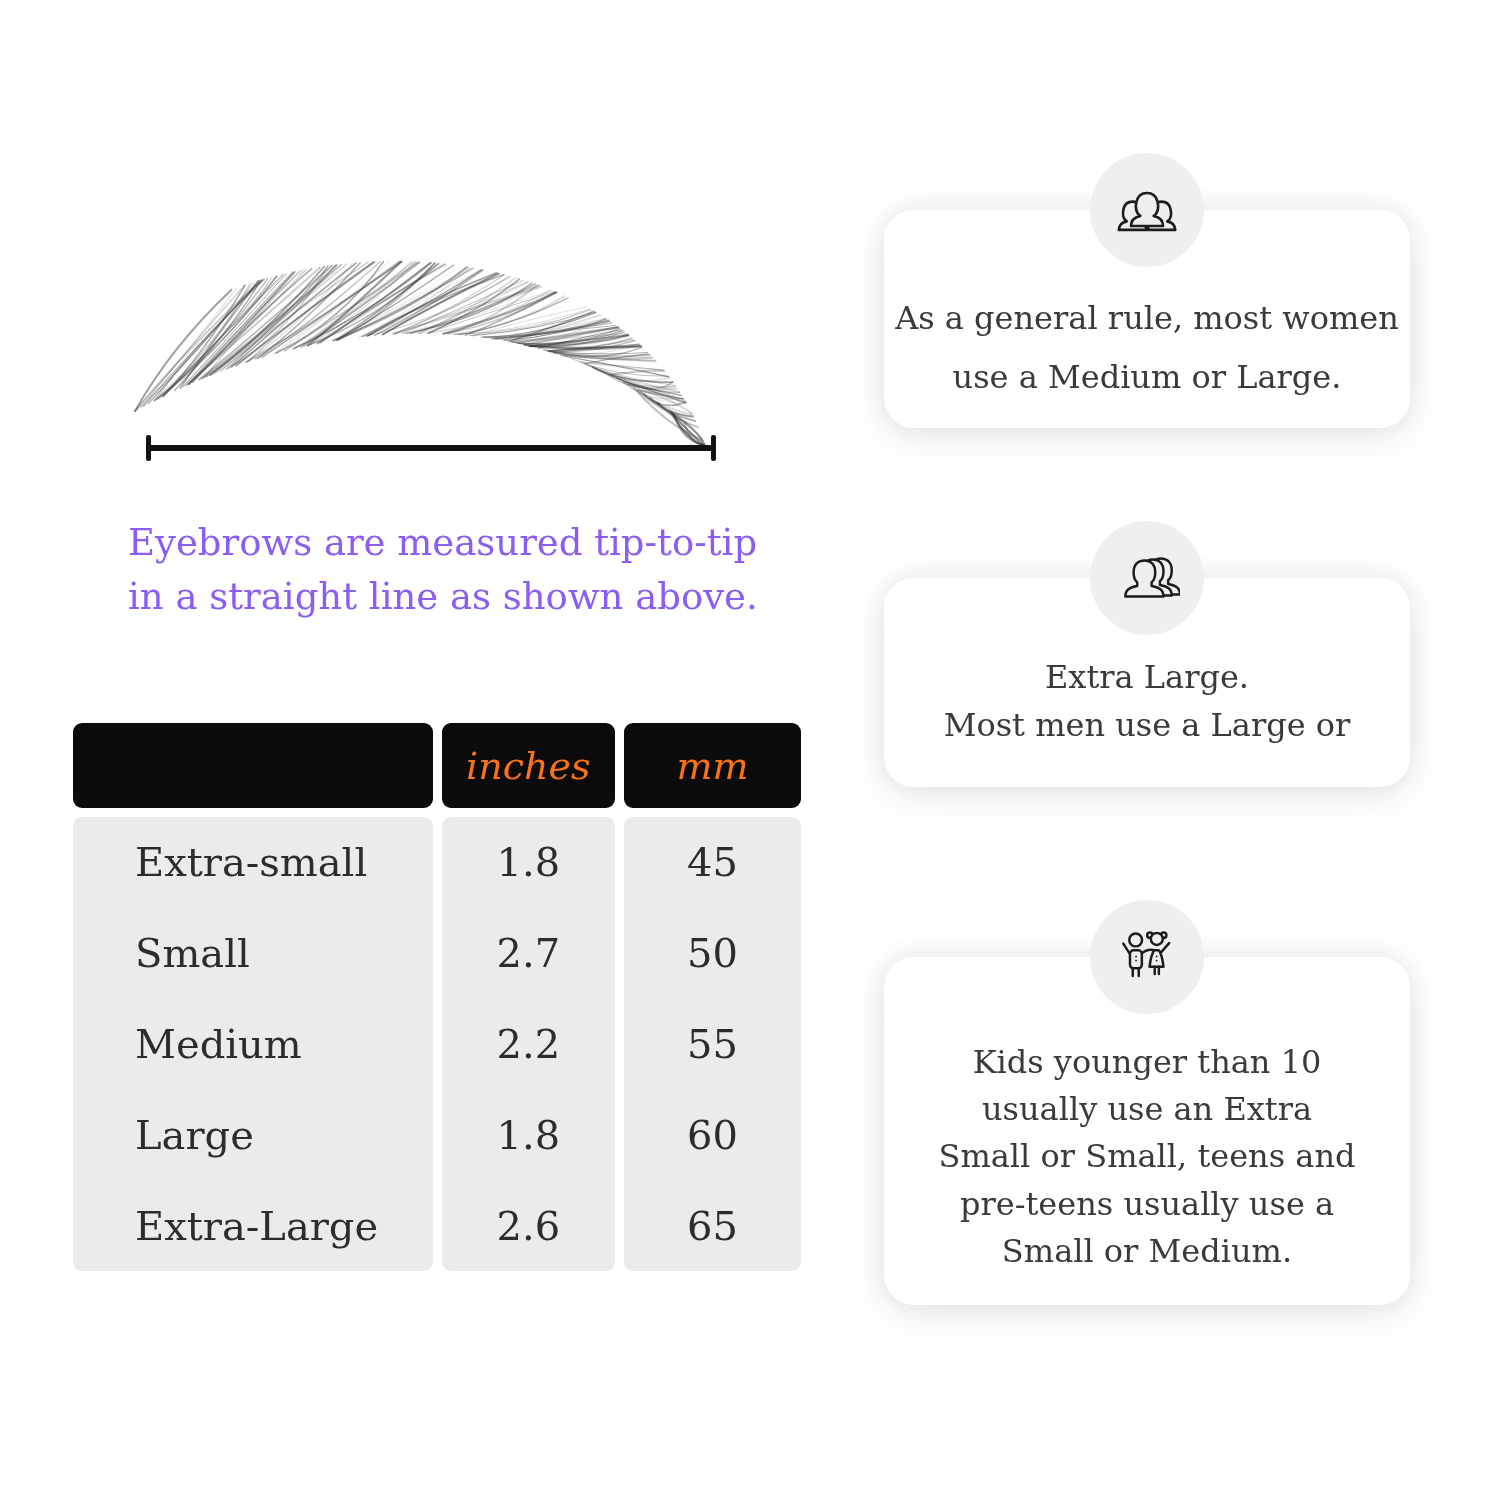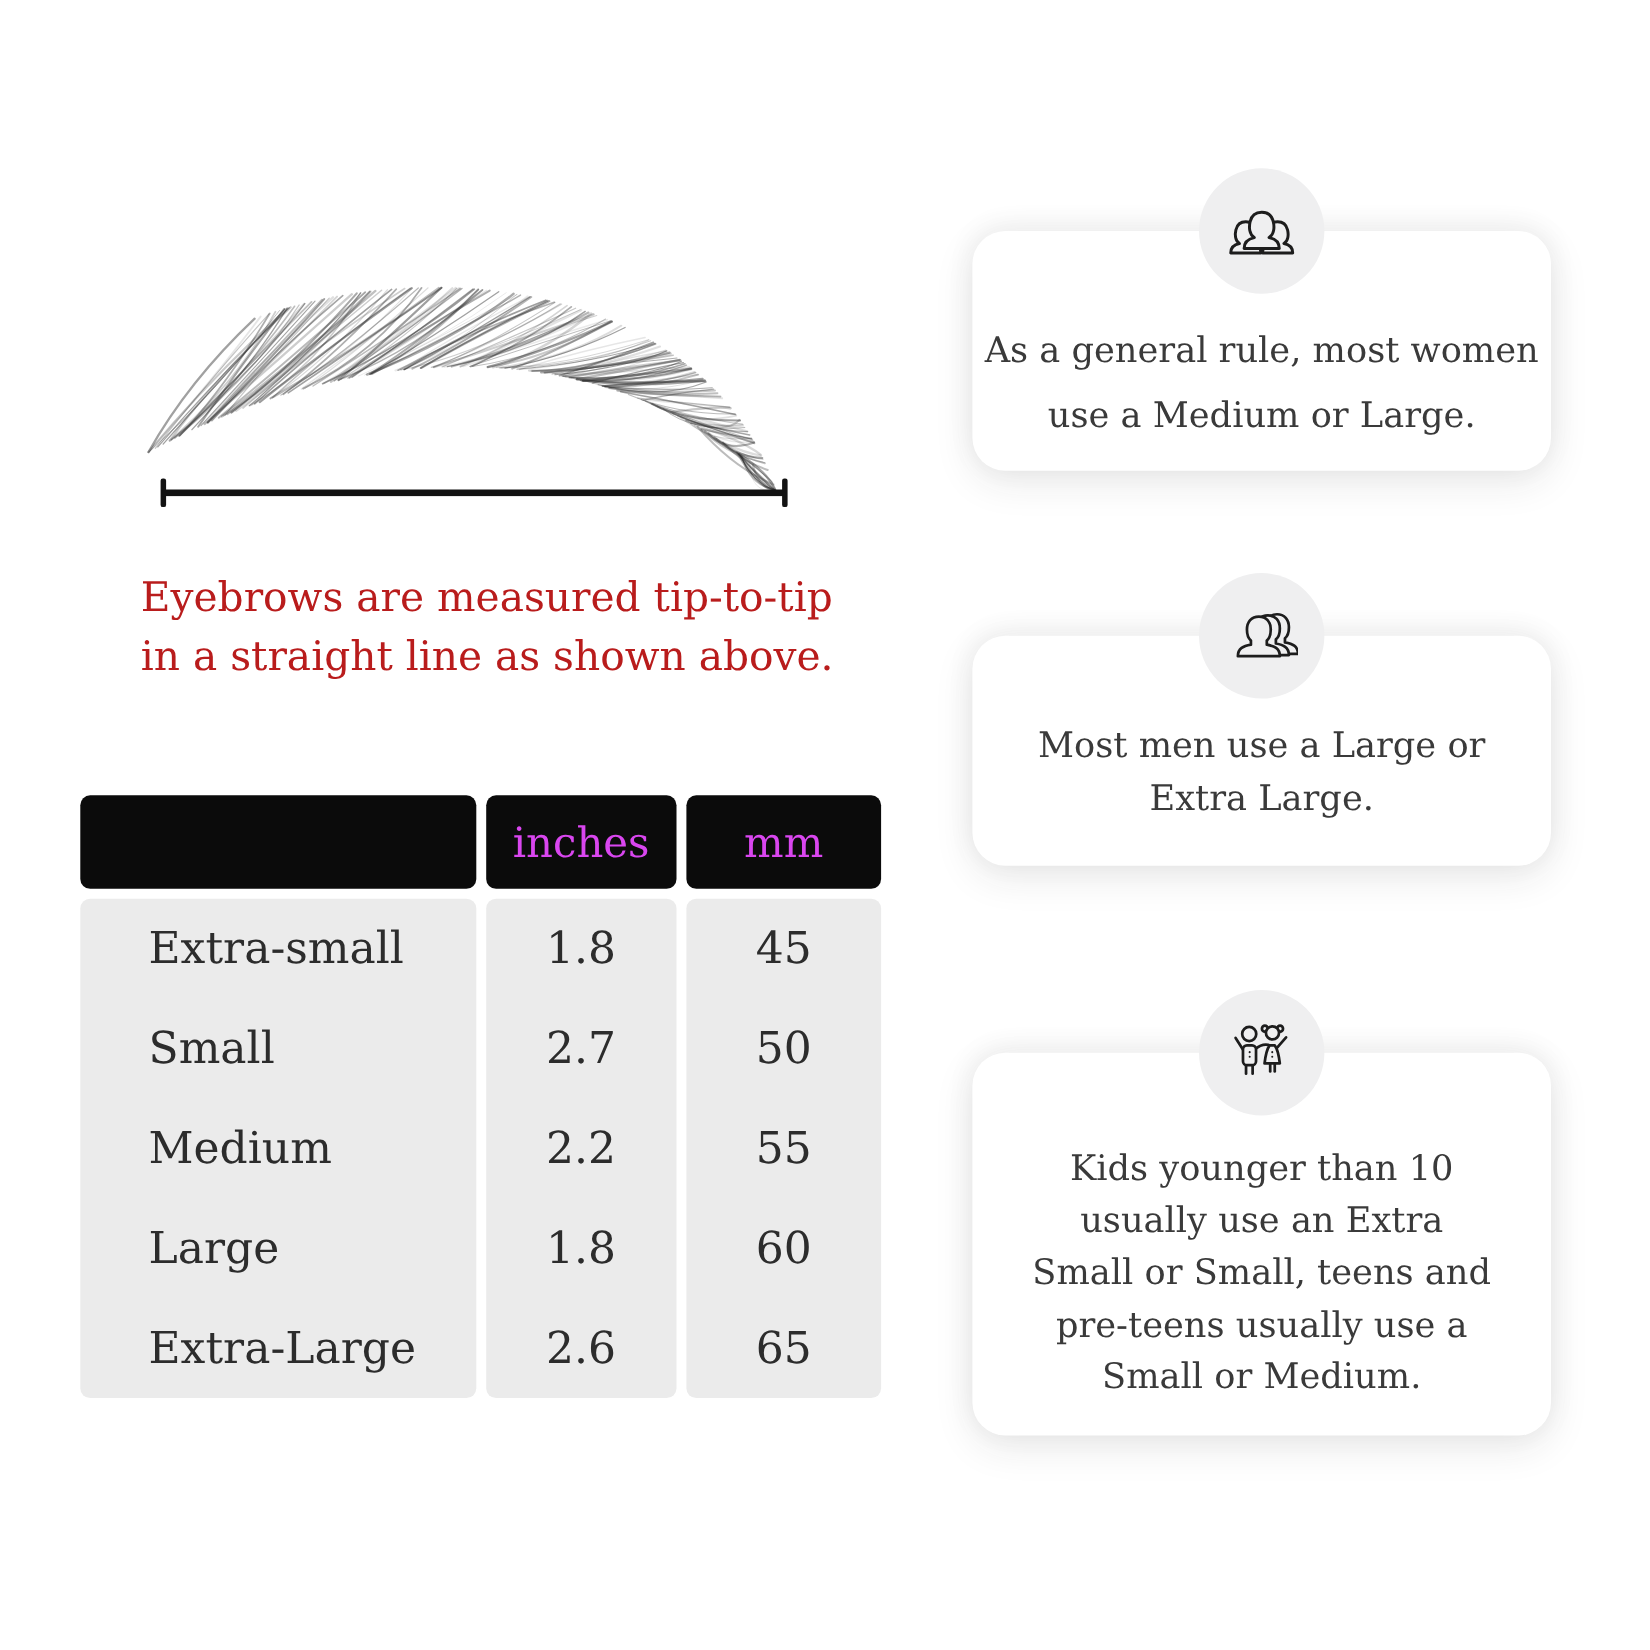--- a/index.html
+++ b/index.html
@@ -6,27 +6,27 @@
   .canvas{
     position:relative;width:1500px;height:1500px;background:#ffffff;overflow:hidden;
     font-family:"DejaVu Serif","Liberation Serif",serif;color:#2e2e2e;
   }
   
   .eyebrow-svg{position:absolute;left:105px;top:206px;width:610px;height:248px;}
   .measure-line{position:absolute;left:146px;top:435px;width:570px;height:26px;}
   .measure-bar{position:absolute;left:2px;right:2px;top:10px;height:6px;background:#121212;}
   .measure-cap{position:absolute;top:0;width:5px;height:26px;background:#121212;border-radius:2px;}
   .cap-l{left:0;} .cap-r{right:0;}
-  .caption{position:absolute;left:128px;top:516px;width:680px;font-size:37px;line-height:1.47;color:#b91c1c;}
+  .caption{position:absolute;left:128px;top:516px;width:680px;font-size:37px;line-height:1.47;color:#8b5cf6;}
   
   .size-table{position:absolute;left:73px;top:723px;width:728px;}
   .t-head,.t-body{display:flex;gap:9px;}
   .t-head{height:85px;margin-bottom:9px;}
-  .hcell{background:#0b0b0b;border-radius:9px;color:#d946ef;font-size:38px;
-         display:flex;align-items:center;justify-content:center;}
+  .hcell{background:#0b0b0b;border-radius:9px;color:#f97316;font-size:38px;
+         display:flex;align-items:center;justify-content:center;font-style:italic;}
   .c1{width:390px;} .c2{width:188px;} .c3{width:192px;}
   .bcol{background:#ebebeb;border-radius:9px;height:454px;display:flex;flex-direction:column;
         font-size:40px;color:#2c2c2c;}
   .bcell{flex:1;display:flex;align-items:center;justify-content:center;}
   .bcol.c1 .bcell{justify-content:flex-start;padding-left:62px;}
   
   .card{position:absolute;left:884px;width:526px;background:#ffffff;border-radius:30px;
         box-shadow:0 10px 36px rgba(40,40,40,.10),0 -4px 26px rgba(40,40,40,.06);}
   .card-1{top:210px;height:218px;}
   .card-2{top:578px;height:209px;}
@@ -304,22 +304,22 @@
       <svg viewBox="0 0 64 64">
         <defs>
           <path id="mfig" d="M11 50 C11 43 16 41 22.5 39.8 L22.5 36.2 C20 34.2 19 30.8 19 26.5 C19 19.5 23 15 29.5 15 C36 15 40 19.5 40 26.5 C40 30.8 39 34.2 36.5 36.2 L36.5 39.8 C43 41 48 43 48 50 Z"></path>
         </defs>
         <use href="#mfig" transform="translate(16,-2)" fill="#efeff0" stroke="#1d1d1d" stroke-width="2.4" stroke-linejoin="round"></use>
         <use href="#mfig" transform="translate(8,-1)" fill="#efeff0" stroke="#1d1d1d" stroke-width="2.4" stroke-linejoin="round"></use>
         <use href="#mfig" fill="#efeff0" stroke="#1d1d1d" stroke-width="2.4" stroke-linejoin="round"></use>
       </svg>
     </div>
     <div class="card-text">
+      <div>Extra Large.</div>
       <div>Most men use a Large or</div>
-      <div>Extra Large.</div>
     </div>
   </div>
 
   <div class="card card-3">
     <div class="badge">
       <svg viewBox="0 0 64 64" fill="none" stroke="#1d1d1d" stroke-width="2.4" stroke-linecap="round" stroke-linejoin="round">
 
         <path d="M16 30 L9 19"></path>
         <path d="M26 29 C31 25 36 24 40 26"></path>
         <rect x="15.5" y="25.5" width="11.5" height="17.5" rx="3.5" fill="#efeff0"></rect>

